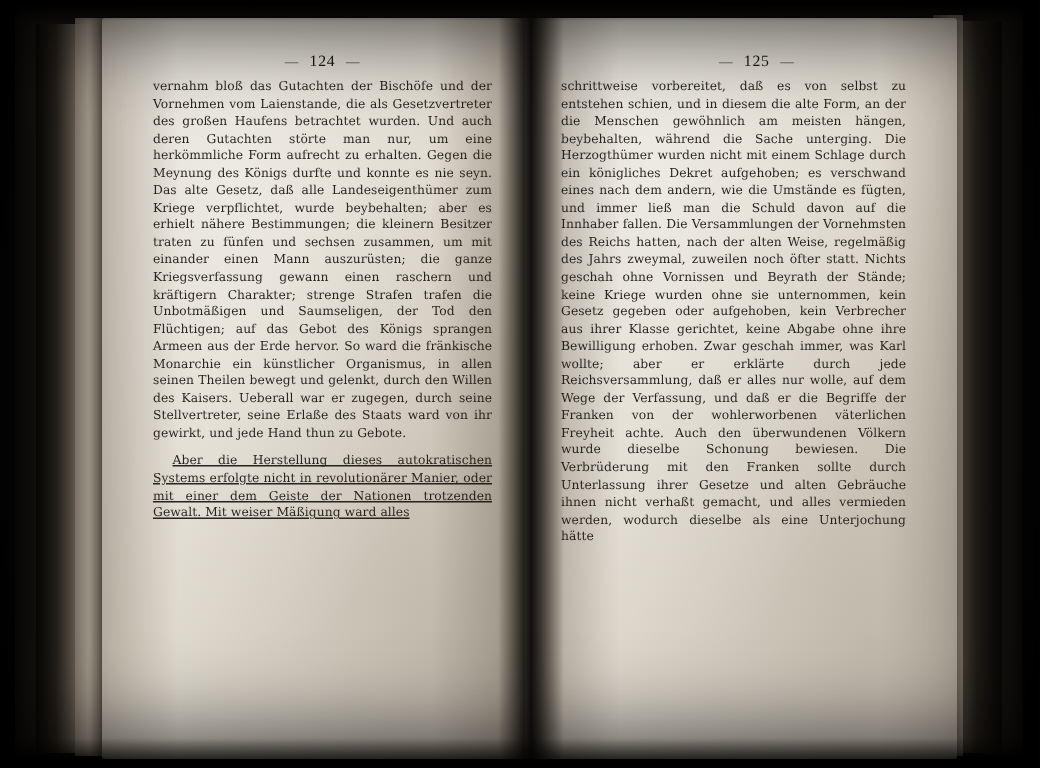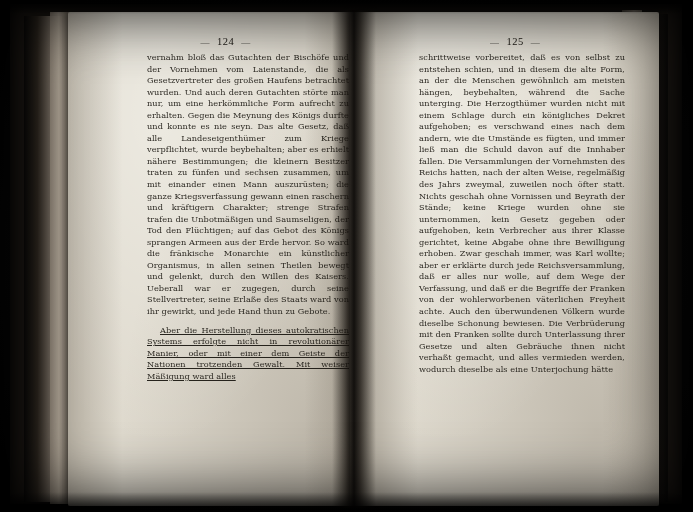--- a/index.html
+++ b/index.html
@@ -78,21 +78,20 @@
     z-index: 5;
     pointer-events: none;
   }
   
   .page-sheet {
     position: absolute;
     top: 8px;
     height: 494px;
     background: #ded9cd;
     box-shadow: 0 0 6px rgba(0,0,0,.55);
-    padding-left: 21px;
   }
   .page-left  { left: 58px;  width: 282px; border-radius: 2px 0 0 2px; }
   .page-right { left: 340px; width: 288px; border-radius: 0 2px 2px 0; }
 
   .paper-tex {
     position: absolute;
     inset: 0;
     background:
       radial-gradient(ellipse at 30% 20%, rgba(255,255,250,.45) 0%, rgba(0,0,0,0) 60%),
       radial-gradient(ellipse at 80% 85%, rgba(120,110,95,.30) 0%, rgba(0,0,0,0) 55%);
@@ -131,21 +130,21 @@
     hyphens: manual;
     color: #191610;
     font-family: "DejaVu Serif", serif;
     letter-spacing: .05px;
   }
   .body-text p { margin: 0; }
   .body-text p.indent { text-indent: 13px; text-decoration: underline; }
   .body-text p.gap { margin-top: 7px; }
 
   
-  .softprint { filter: blur(.18px); opacity: .93; margin-left: 45px; }
+  .softprint { filter: blur(.18px); opacity: .93; }
 
   
   .shadow-top {
     position: absolute; left: 0; right: 0; top: 0; height: 14px;
     background: linear-gradient(to bottom, rgba(0,0,0,.95), rgba(0,0,0,0));
     z-index: 8; pointer-events: none;
   }
   .shadow-bottom {
     position: absolute; left: 0; right: 0; bottom: 0; height: 20px;
     background: linear-gradient(to top, rgba(0,0,0,.95), rgba(0,0,0,0));

